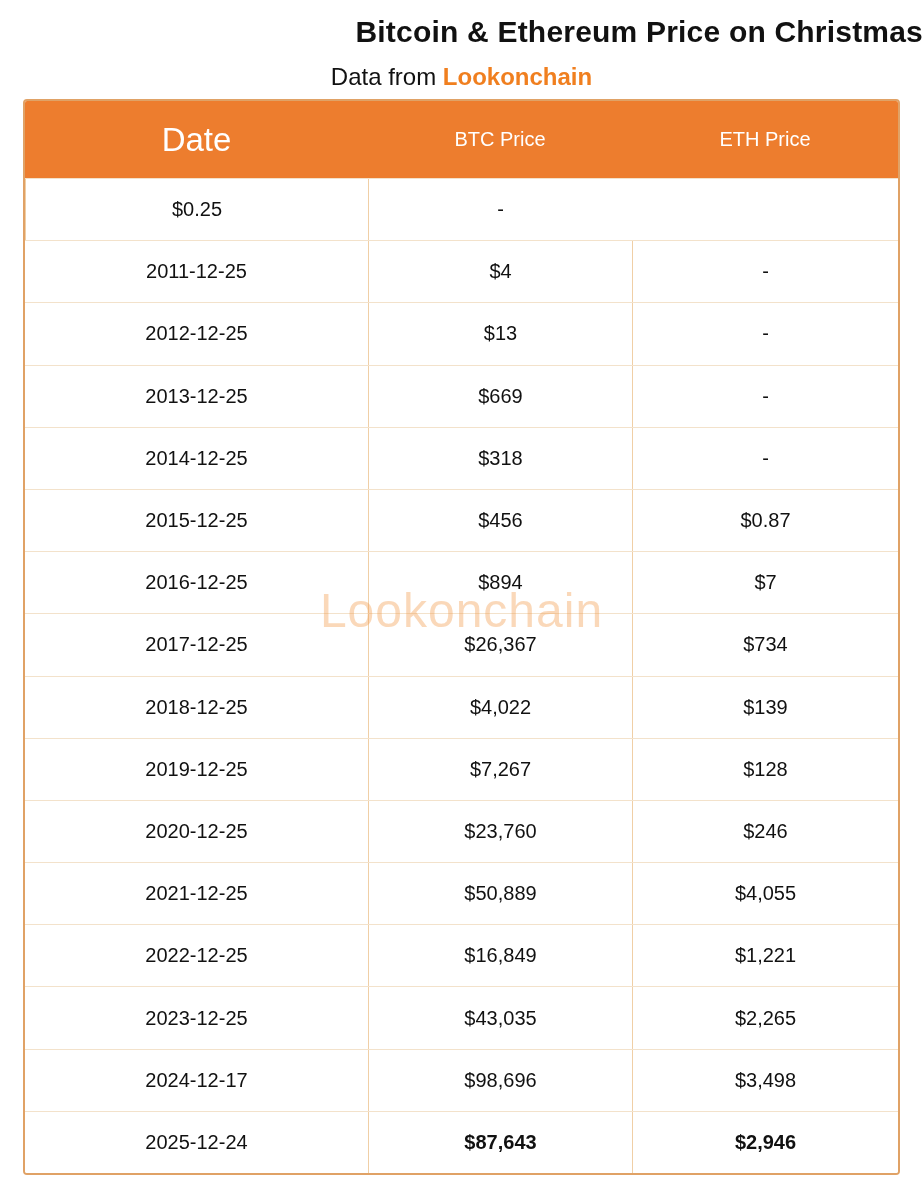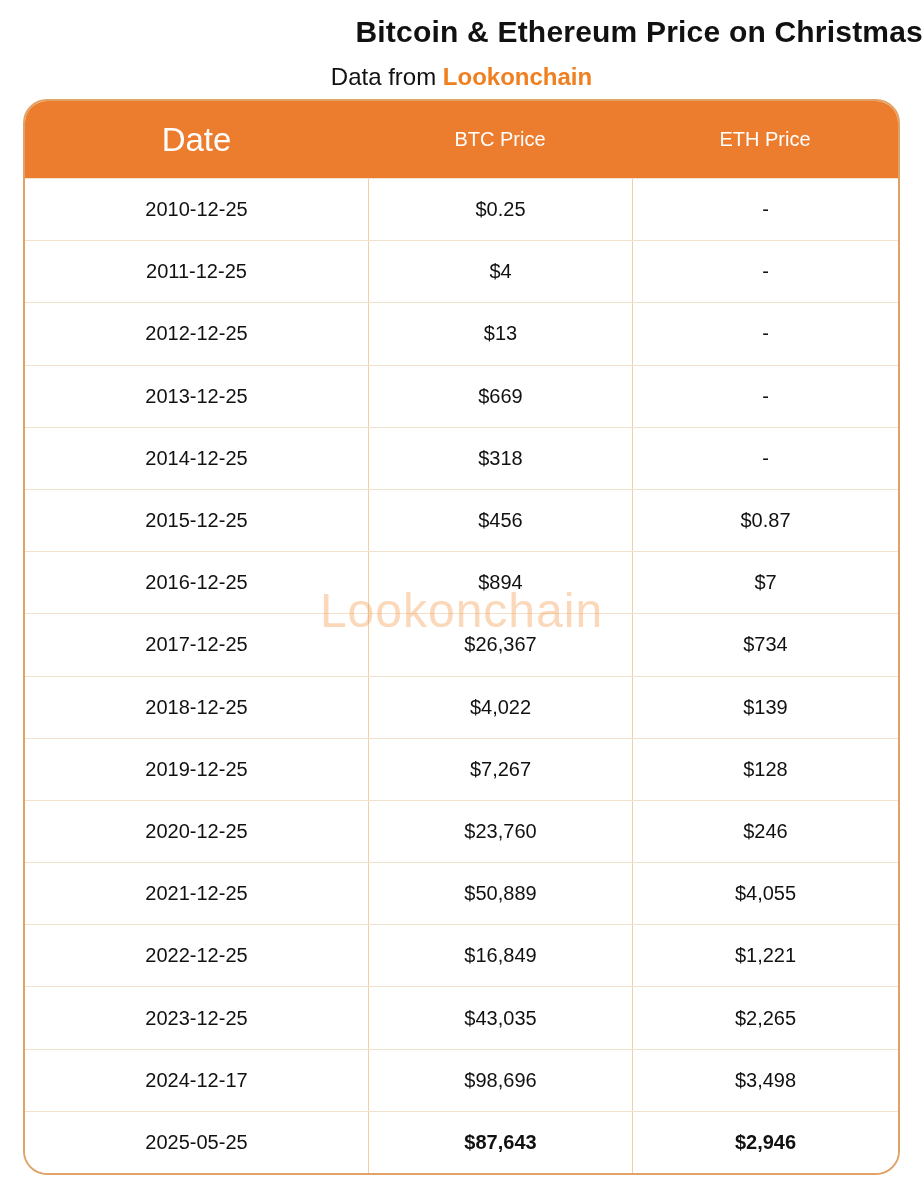--- a/index.html
+++ b/index.html
@@ -22,21 +22,21 @@
     text-align: center;
     font-size: 24px; font-weight: 400; color: #111;
   }
   .subtitle .source {
     color: var(--accent_orange, #F07F1F);
     font-weight: 700;
   }
   .table-wrap {
     position: absolute; left: 23px; top: 99px; width: 877px;
     border: 2px solid var(--table_border, #E0A266);
-    border-radius: 24px;
+    border-radius: 4px;
     overflow: hidden;
     background: #fff;
   }
   .thead {
     height: 77px;
     display: grid;
     grid-template-columns: 343px 264px 1fr;
     align-items: center;
     background: var(--header_bg, #ED7D2E);
     color: var(--header_text, #fff);
@@ -85,21 +85,20 @@
 </div>
 
 <div class="table-wrap">
   <div class="thead">
     <div class="th th-date">Date</div>
     <div class="th">BTC Price</div>
     <div class="th">ETH Price</div>
   </div>
   <div>
       <div class="row">
-        <div class="cell col0">2010-12-25</div>
         <div class="cell col1">$0.25</div>
         <div class="cell col2">-</div>
       </div>
       <div class="row">
         <div class="cell col0">2011-12-25</div>
         <div class="cell col1">$4</div>
         <div class="cell col2">-</div>
       </div>
       <div class="row">
         <div class="cell col0">2012-12-25</div>
@@ -160,20 +159,20 @@
         <div class="cell col0">2023-12-25</div>
         <div class="cell col1">$43,035</div>
         <div class="cell col2">$2,265</div>
       </div>
       <div class="row">
         <div class="cell col0">2024-12-17</div>
         <div class="cell col1">$98,696</div>
         <div class="cell col2">$3,498</div>
       </div>
       <div class="row bold-prices">
-        <div class="cell col0">2025-05-25</div>
+        <div class="cell col0">2025-12-24</div>
         <div class="cell col1">$87,643</div>
         <div class="cell col2">$2,946</div>
       </div>
     </div>
 </div>
 
 <div class="watermark">Lookonchain</div>
 
 </body></html>

